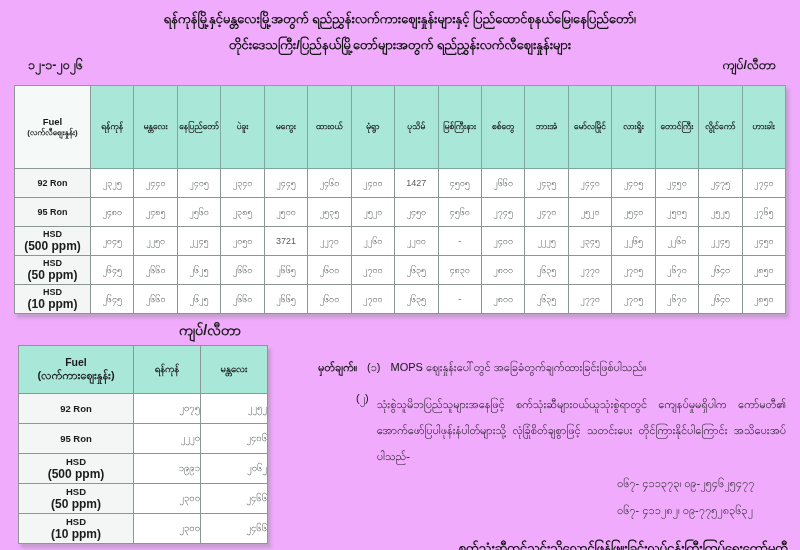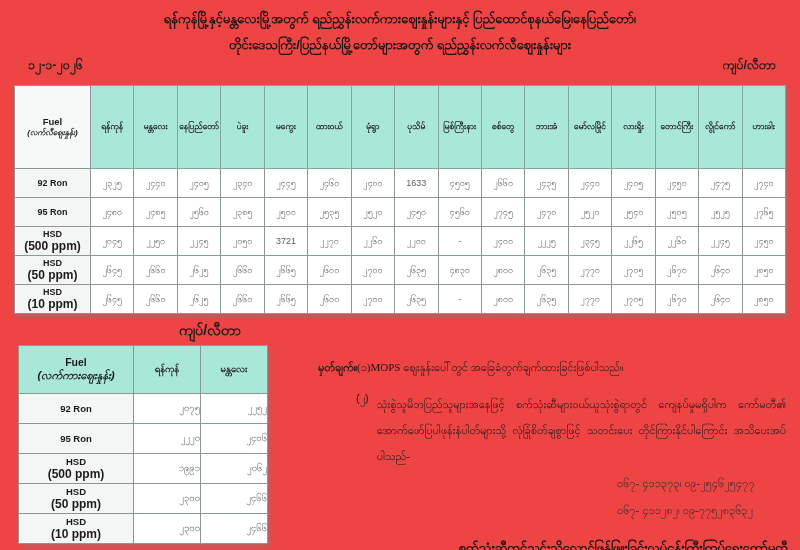--- a/index.html
+++ b/index.html
@@ -1,57 +1,57 @@
 <!DOCTYPE html>
 <html><head>
 <meta charset="utf-8">
 <style>
   * { margin:0; padding:0; box-sizing:border-box; }
   html,body { width:800px; height:550px; background:#ffffff;
     font-family:"Liberation Sans","DejaVu Sans",sans-serif; color:#1b1b1b; }
-  .page { position:relative; width:800px; height:550px; overflow:hidden; background:#ef4444; }
+  .page { position:relative; width:800px; height:550px; overflow:hidden; background:#f0abfc; }
 
   .title { position:absolute; top:6px; left:0; width:800px; text-align:center;
     font-weight:bold; font-size:13px; line-height:26px; color:#111; }
   .date { position:absolute; top:57px; left:28px; font-weight:bold; font-size:12.5px; }
   .unit-top { position:absolute; top:57px; right:24px; font-weight:bold; font-size:12.5px; }
 
   table { border-collapse:collapse; table-layout:fixed; background:#fff;
     box-shadow:3px 4px 3px rgba(120,130,128,0.35); }
   th, td { border:1px solid #8a9794; overflow:hidden; }
 
   
   .retail { position:absolute; left:14px; top:85px; width:772px; }
   .retail thead tr { height:83px; }
   .retail tbody tr { height:29px; }
   .retail .fuel-th { width:76px; background:#f5faf8; font-size:9px; }
   .retail .city-th { background:#a9e7d9; font-size:8.5px; font-weight:bold;
     text-align:center; vertical-align:middle; padding:1px; word-wrap:break-word; border-color:#7fa79e; }
   .fuel-main { font-weight:bold; font-size:9.5px; text-align:center; }
-  .fuel-sub { font-weight:bold; font-size:8px; text-align:center;font-style:italic; }
+  .fuel-sub { font-weight:bold; font-size:8px; text-align:center; }
   .retail .row-th { background:#f3f6f5; font-weight:bold; font-size:9px; text-align:center; }
   .row-sub { font-size:12px; font-weight:bold; }
   .retail td { font-size:9px; color:#565c5c; text-align:center; background:#fff; }
 
   
   .unit-small { position:absolute; left:110px; top:321px; width:200px; text-align:center;
     font-weight:bold; font-size:14.5px; }
   .wholesale { position:absolute; left:18px; top:345px; width:250px; }
   .wholesale thead tr { height:48px; }
   .wholesale tbody tr { height:30px; }
   .wholesale .fuel-th { width:115px; background:#a9e7d9; }
   .wholesale .fuel-th .fuel-main { font-size:10.5px; }
   .wholesale .fuel-th .fuel-sub { font-size:11px; }
   .wholesale .city-th { background:#a9e7d9; font-size:9.5px; font-weight:bold; text-align:center; }
   .wholesale .row-th { background:#f3f6f5; font-weight:bold; font-size:9.5px; text-align:center; }
   .wholesale td { font-size:9.5px; color:#565c5c; text-align:right; }
 
   
   .notes { position:absolute; left:318px; top:357px; width:474px; font-size:11px; color:#151515; }
-  .note-line1 { display:flex; line-height:20px;font-family:Liberation Serif, serif; }
+  .note-line1 { display:flex; gap:10px; line-height:20px; }
   .notes-label { font-weight:bold; }
   .note2 { display:flex; gap:8px; margin-left:38px; margin-top:14px; width:430px; }
   .note2-text { text-align:justify; line-height:26px; }
   .phone1 { position:absolute; left:617px; top:476px; font-size:11px; color:#2a2a2a; }
   .phone2 { position:absolute; left:617px; top:503px; font-size:11px; color:#2a2a2a; }
 
   .footer { position:absolute; right:12px; top:539px; font-weight:bold; font-size:13px; color:#111; }
 </style>
 </head>
 <body>
@@ -96,21 +96,21 @@
           <th class="row-th">
             <div>92 Ron</div>
           </th>
           <td>၂၃၂၅</td>
           <td>၂၄၄၀</td>
           <td>၂၄၀၅</td>
           <td>၂၃၄၀</td>
           <td>၂၄၄၅</td>
           <td>၂၄၆၀</td>
           <td>၂၄၀၀</td>
-          <td>1633</td>
+          <td>1427</td>
           <td>၄၅၀၅</td>
           <td>၂၆၆၀</td>
           <td>၂၄၃၅</td>
           <td>၂၄၄၀</td>
           <td>၂၄၀၅</td>
           <td>၂၄၅၀</td>
           <td>၂၄၇၅</td>
           <td>၂၇၄၀</td>
         </tr>
         <tr>

